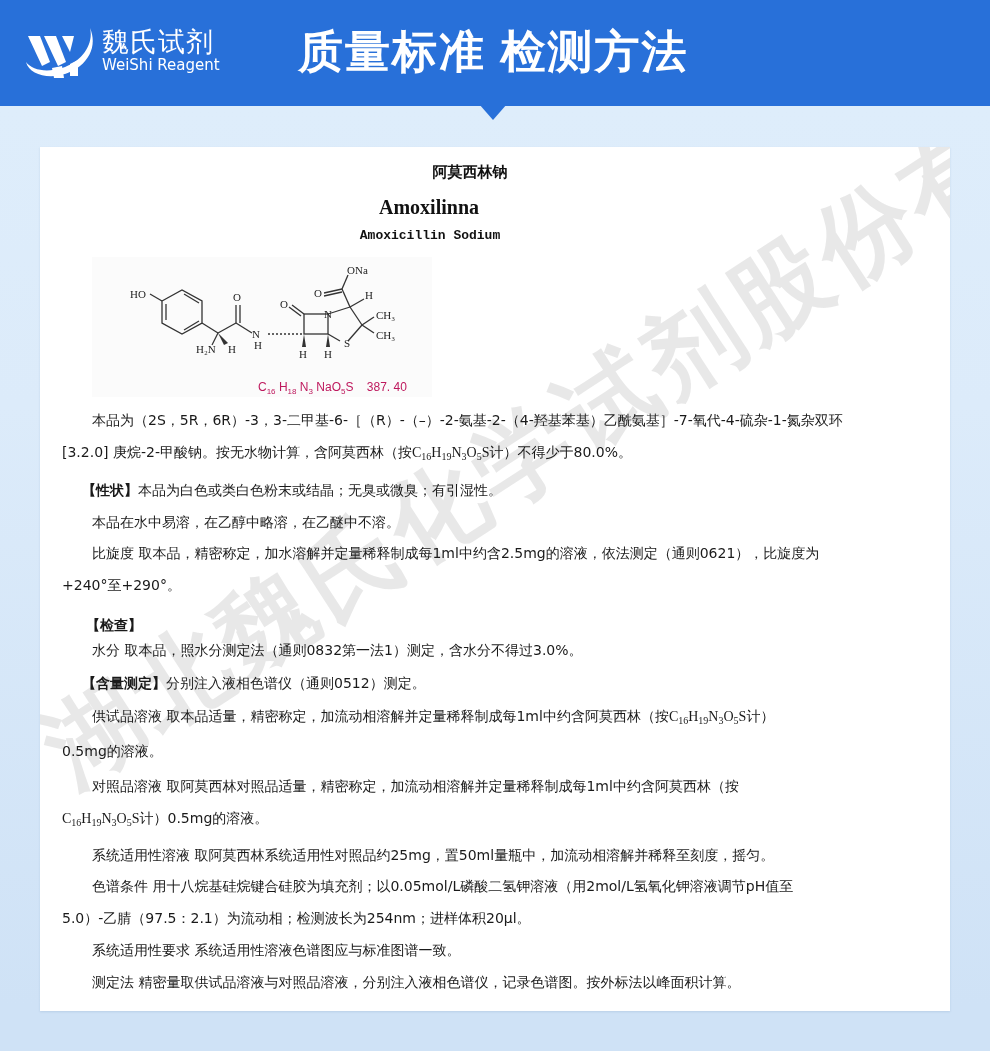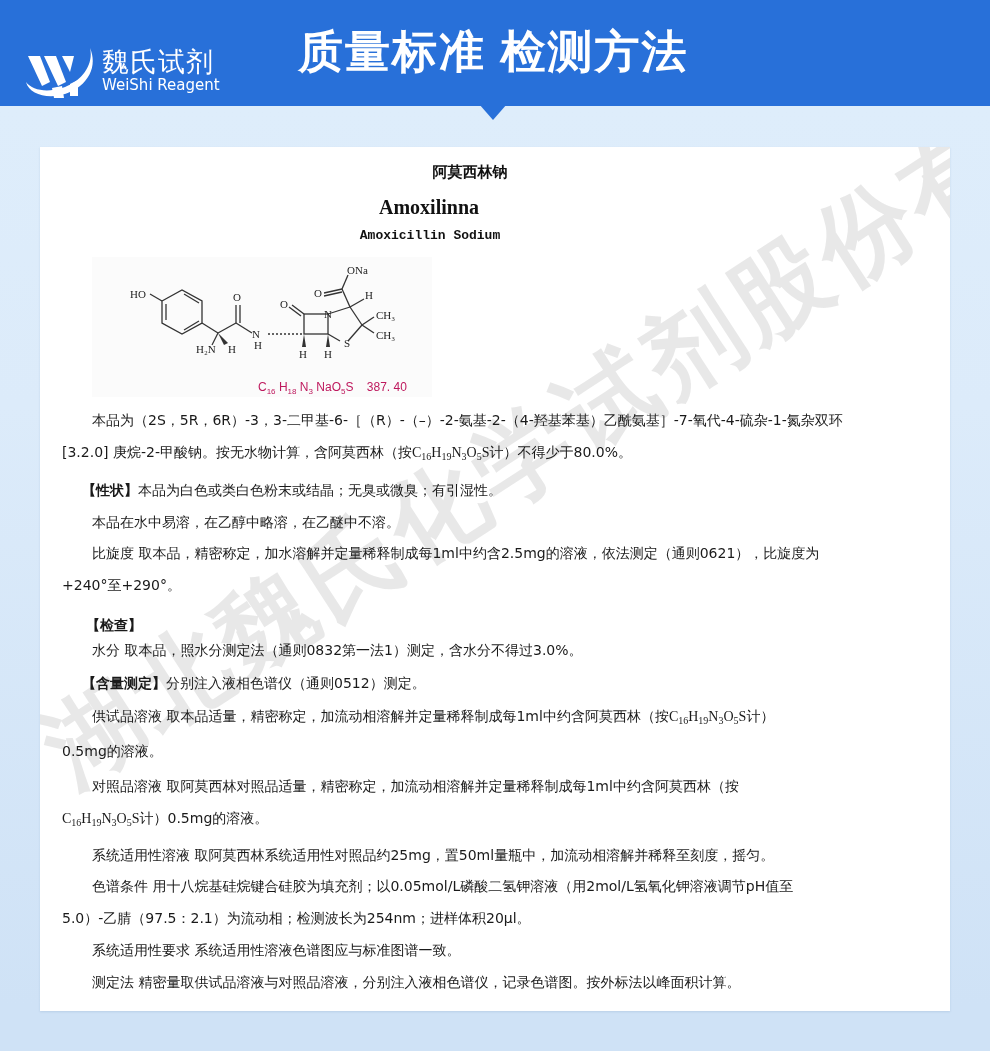--- a/index.html
+++ b/index.html
@@ -15,21 +15,21 @@
   }
   .header {
     position: absolute; left: 0; top: 0; width: 990px; height: 106px;
     background: #2870d9;
   }
   .header-notch {
     position: absolute; left: 479px; top: 104px; width: 0; height: 0;
     border-left: 14px solid transparent; border-right: 14px solid transparent;
     border-top: 16px solid #2870d9;
   }
-  .logo { position: absolute; left: 20px; top: 18px; width: 210px; height: 66px; margin-top: 20px; }
+  .logo { position: absolute; left: 20px; top: 18px; width: 210px; height: 66px; }
   .logo-mark { position: absolute; left: 0; top: 4px; width: 78px; height: 58px; }
   .logo-cn {
     position: absolute; left: 82px; top: 6px;
     font-family: "DejaVu Sans", sans-serif; font-size: 27px; color: #fff;
     letter-spacing: 1px; font-weight: normal;
   }
   .logo-en {
     position: absolute; left: 82px; top: 38px;
     font-family: "DejaVu Sans", sans-serif; font-size: 15px; color: #fff;
   }

